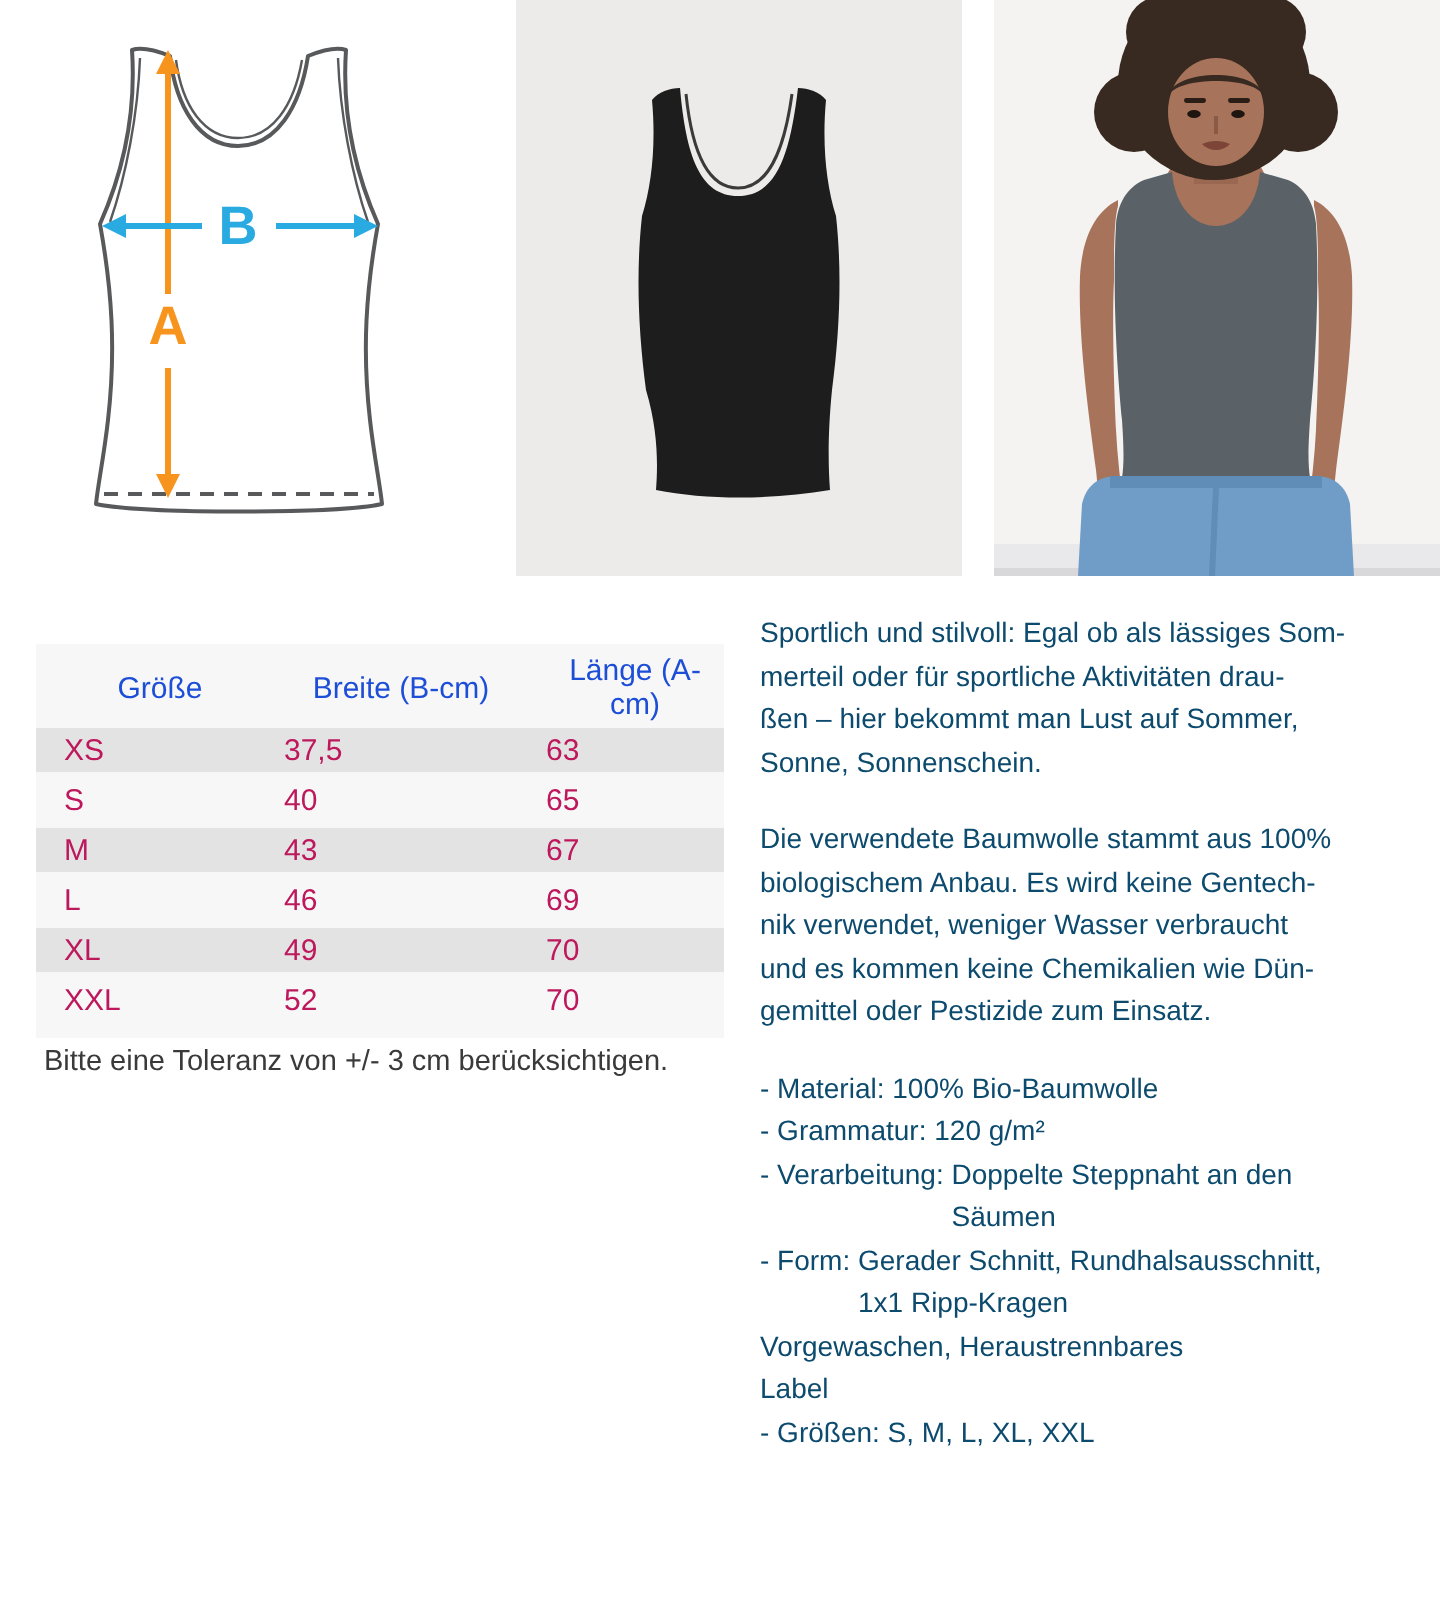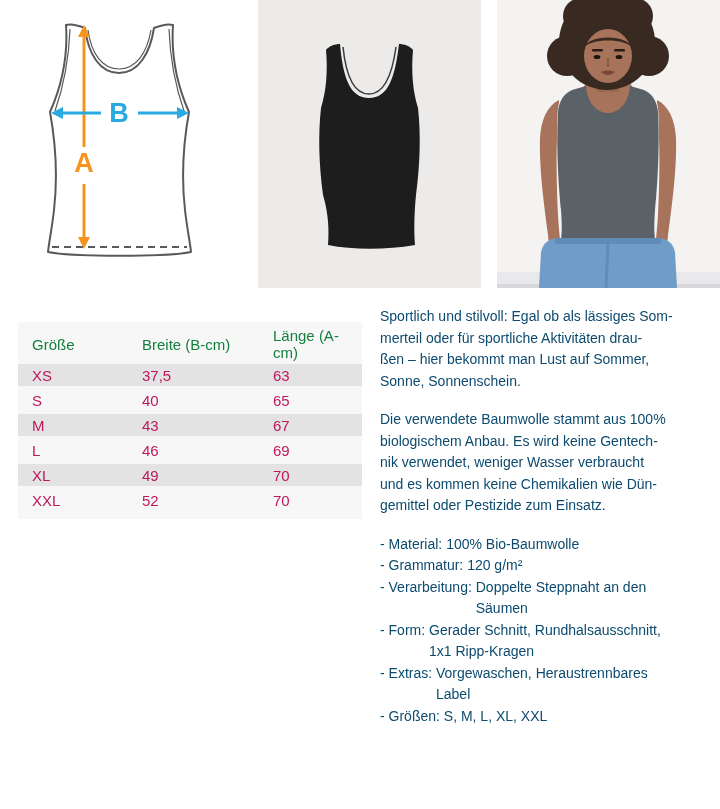--- a/index.html
+++ b/index.html
@@ -13,21 +13,21 @@
   #product-panel{left:258px;width:223px;height:288px;background:#ECEBE9;}
   #model-panel{left:497px;width:223px;height:288px;background:#F4F3F1;}
 
   
   .size-table-wrap{
     position:absolute;left:18px;top:322px;width:344px;background:#F7F7F7;
     padding:2px 0 5px 0;
   }
   table.size-table{border-collapse:separate;border-spacing:0 3px;width:100%;}
   table.size-table th{
-    text-align:left;font-weight:400;color:#15803d;font-size:15px;height:24px;
+    text-align:center;font-weight:400;color:#1d4ed8;font-size:15px;height:24px;
     padding:0 0 0 14px;
   }
   table.size-table td{
     color:#be185d;font-size:15px;height:22px;padding:0 0 0 14px;
   }
   table.size-table tr.striped td{background:#E3E3E3;}
   col.c1{width:110px;}col.c2{width:131px;}col.c3{width:103px;}
 
   .tolerance{
     position:absolute;left:22px;top:523px;font-size:14.5px;color:#3a3a3a;
@@ -196,20 +196,21 @@
           </tr>
           <tr>
             <td>XXL</td>
             <td>52</td>
             <td>70</td>
           </tr>
         </tbody>
     </table>
   </div>
 
+  <div class="tolerance">Bitte eine Toleranz von +/- 3 cm berücksichtigen.</div>
 
   <div class="desc">
     <p>Sportlich und stilvoll: Egal ob als lässiges Som-
 merteil oder für sportliche Aktivitäten drau-
 ßen – hier bekommt man Lust auf Sommer,
 Sonne, Sonnenschein.</p>
     <p>Die verwendete Baumwolle stammt aus 100%
 biologischem Anbau. Es wird keine Gentech-
 nik verwendet, weniger Wasser verbraucht
 und es kommen keine Chemikalien wie Dün-
@@ -227,21 +228,20 @@
           <span class="pfx">- Verarbeitung: </span>
           <span class="val">Doppelte Steppnaht an den
 Säumen</span>
         </div>
         <div class="li">
           <span class="pfx">- Form: </span>
           <span class="val">Gerader Schnitt, Rundhalsausschnitt,
 1x1 Ripp-Kragen</span>
         </div>
         <div class="li">
-          <span class="pfx">- Extras: </span>
           <span class="val">Vorgewaschen, Heraustrennbares
 Label</span>
         </div>
         <div class="li">
           <span class="pfx">- Größen: </span>
           <span class="val">S, M, L, XL, XXL</span>
         </div>
       </div>
   </div>
 

